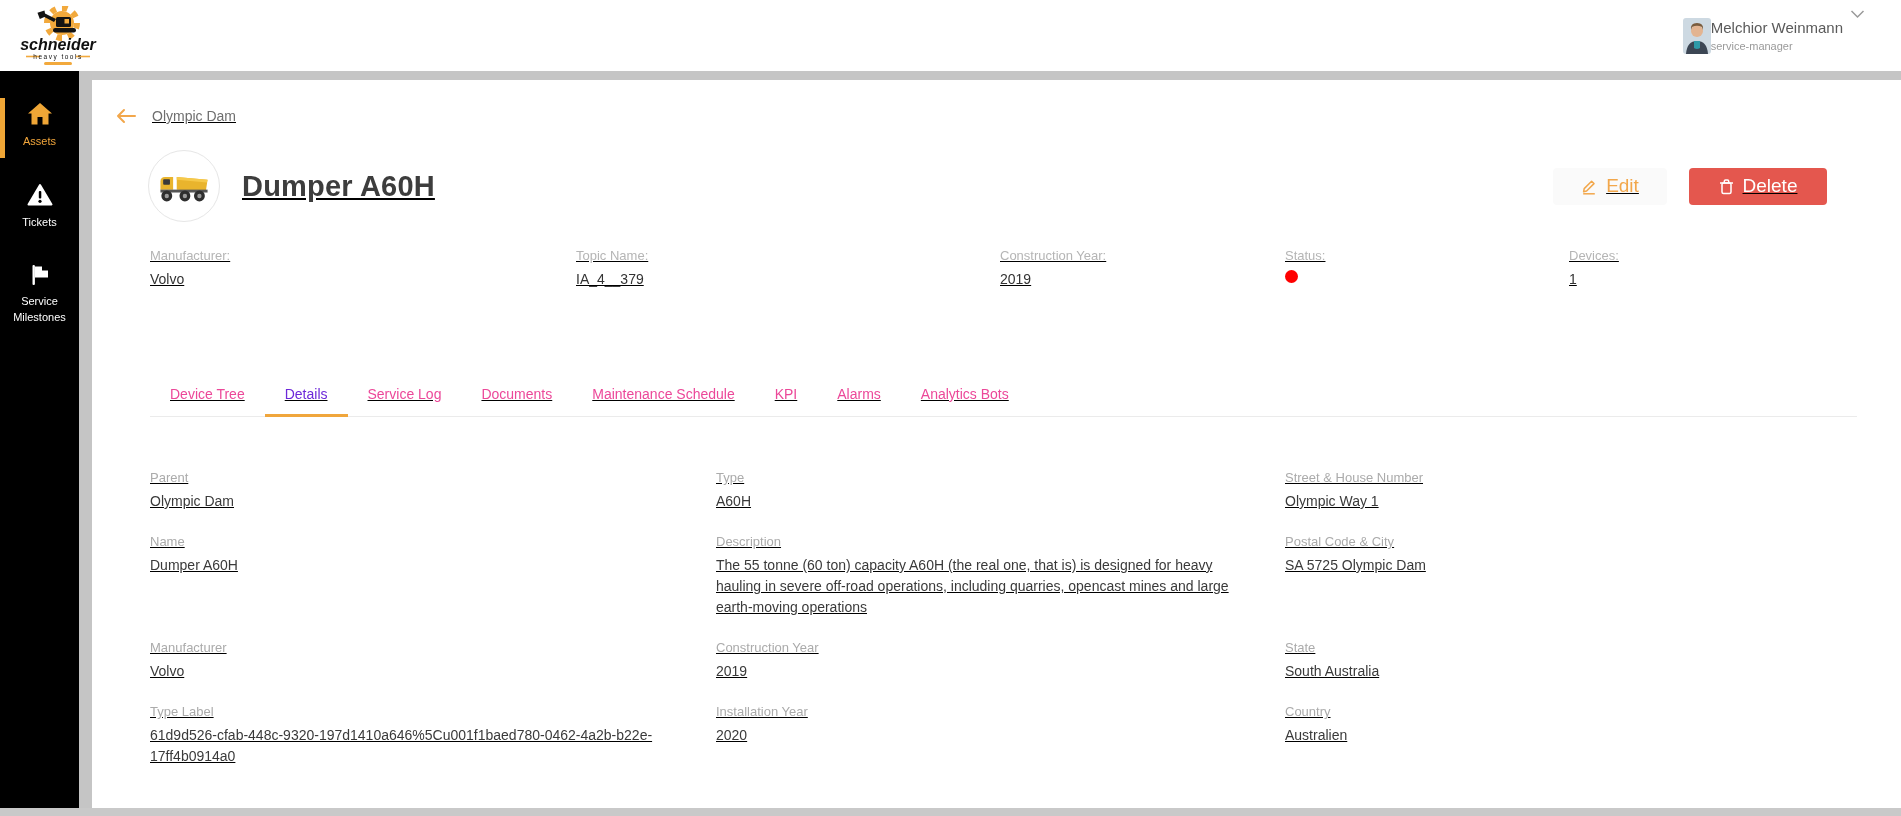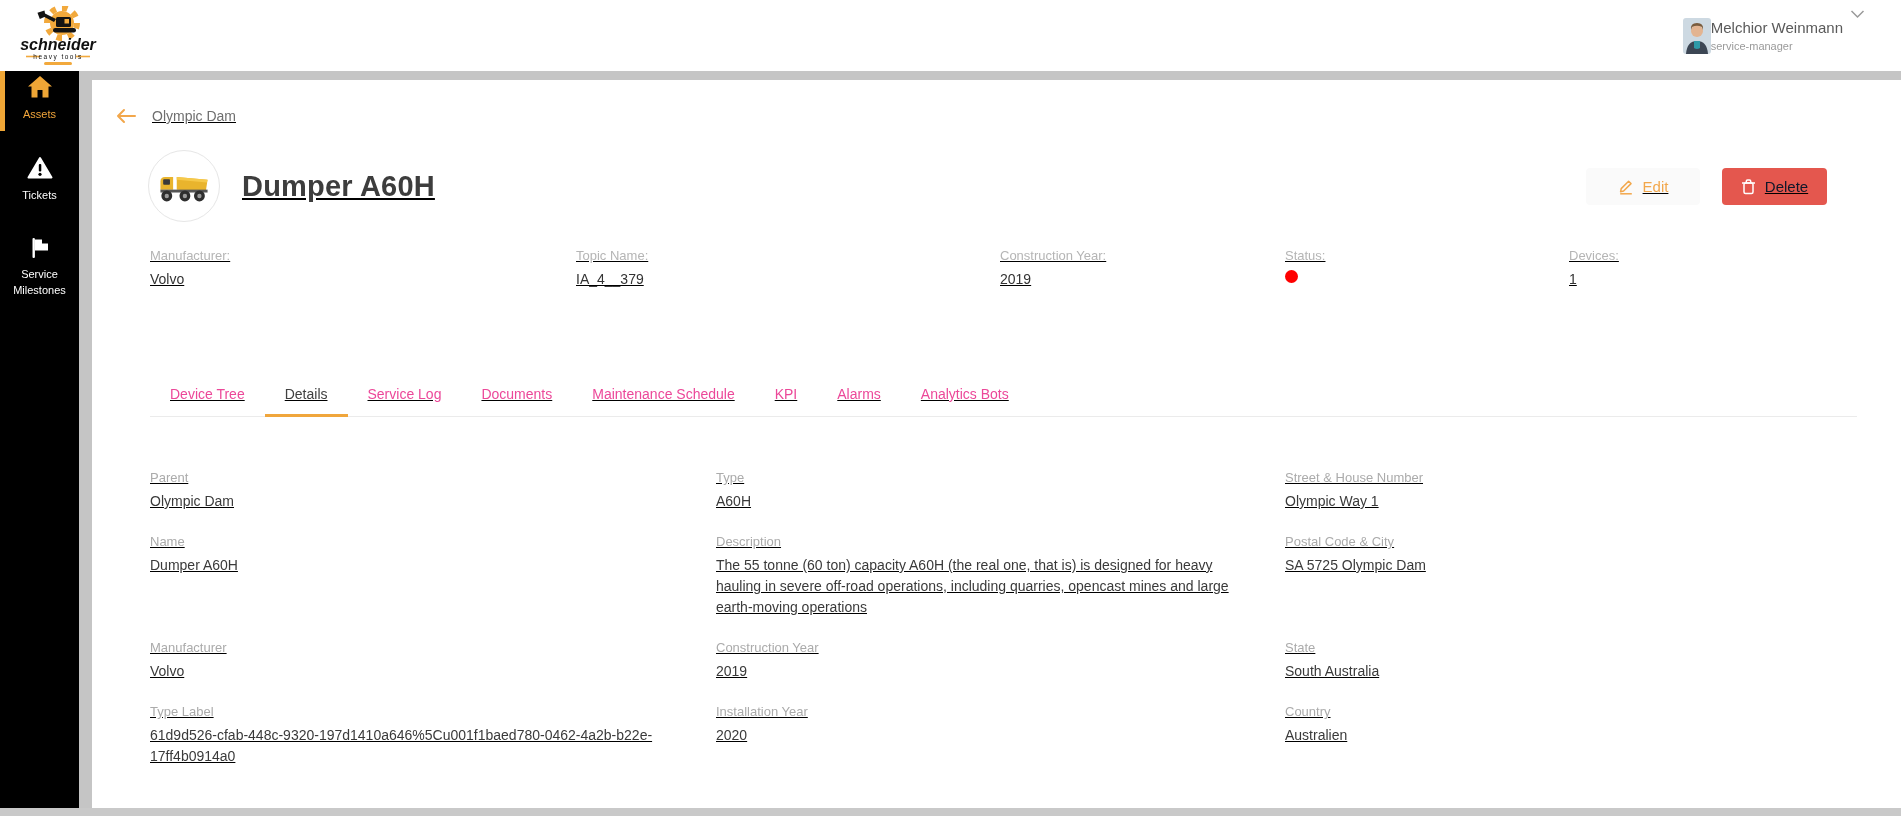--- a/index.html
+++ b/index.html
@@ -12,21 +12,21 @@
             justify-content:space-between; padding:0 40px 0 12px; position:relative; }
   .logo { display:block; }
   .user-area { display:flex; align-items:center; margin-right:18px; }
   .user-avatar { width:28px; height:36px; border-radius:3px; overflow:hidden; flex:none; }
   .user-name { font-size:15px; color:#5a5a5a; }
   .user-role { font-size:11px; color:#9a9a9a; margin-top:4px; }
   .chevron { position:absolute; top:10px; right:36px; }
 
   
   .content-row { display:flex; height:737px; }
-  .sidebar { width:79px; background:#000; flex:none; }
+  .sidebar { width:79px; background:#000; padding-top:27px; flex:none; }
   .side-item { position:relative; width:79px; min-height:60px; margin-bottom:21px;
                display:flex; flex-direction:column; align-items:center; justify-content:flex-start;
                cursor:pointer; padding-top:4px; }
   .side-item .bar { display:none; }
   .side-item.active .bar { display:block; position:absolute; left:0; top:0; width:5px; height:100%;
                background:#EFA636; }
   .side-label { font-size:11px; color:#fff; margin-top:7px; text-align:center; line-height:16px;
                 padding:0 2px; }
   .side-item.active .side-label { color:#F2A63B; }
 
@@ -38,38 +38,38 @@
   .back-btn { cursor:pointer; display:flex; align-items:center; }
   .breadcrumb-label { margin-left:15px; font-size:14px; color:#6e6e6e; }
 
   
   .title-row { margin:23px 74px 0 56px; display:flex; align-items:center; }
   .asset-avatar { width:72px; height:72px; border-radius:50%; border:1px solid #e6e6e6;
                   display:flex; align-items:center; justify-content:center; overflow:hidden;
                   background:#fff; flex:none; }
   .page-title { margin-left:22px; font-size:29px; font-weight:600; color:#3d3d3d; letter-spacing:.2px; }
   .actions { margin-left:auto; display:flex; gap:22px; }
-  .btn { height:37px; border:none; border-radius:4px; font-size:15px; cursor:pointer;
+  .btn { height:37px; border:none; border-radius:4px; font-size:19px; cursor:pointer;
          display:flex; align-items:center; justify-content:center; gap:9px;
          font-family:"Liberation Sans", sans-serif; }
   .btn-edit { width:114px; background:#fafafa; color:#F2A74B; }
-  .btn-delete { width:105px; background:#E4574E; color:#0f172a; }
+  .btn-delete { width:138px; background:#E4574E; color:#ffffff; }
 
   
   .meta-row { margin:26px 0 0 58px; display:grid;
               grid-template-columns:426px 424px 285px 284px auto; }
   .meta-label { font-size:13px; color:#b5b5b5; }
   .meta-value { font-size:14px; color:#333; margin-top:8px; }
   .status-dot { width:13px; height:13px; border-radius:50%; background:#FE0000; margin-top:7px; }
 
   
   .tab-bar { margin:90px 44px 0 58px; display:flex; border-bottom:1px solid #ebebeb; }
   .tab { padding:9px 20px 12px 20px; font-size:14px; color:#ec4899; cursor:pointer;
          border-bottom:3px solid transparent; margin-bottom:-1px; white-space:nowrap; }
-  .tab.active { color:#404040; border-bottom-color:#F0A63C; }
+  .tab.active { color:#6d28d9; border-bottom-color:#F0A63C; }
 
   
   .details { margin:53px 44px 0 58px; display:grid;
              grid-template-columns:566px 569px 1fr; row-gap:22px; }
   .field { padding-right:26px; }
   .field-label { font-size:13px; color:#ababab; line-height:16px; }
   .field-value { font-size:14px; color:#3a3a3a; margin-top:5px; line-height:21px;
                  overflow-wrap:anywhere; }
 
   

